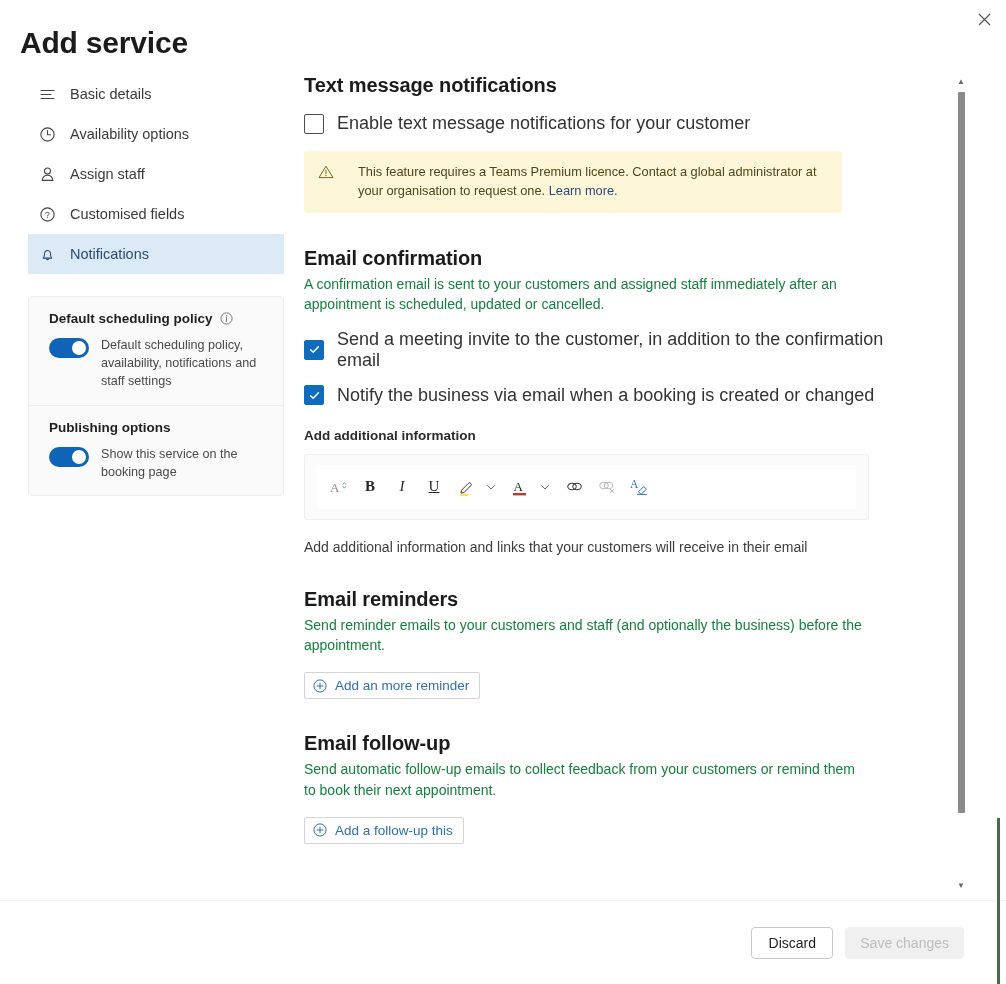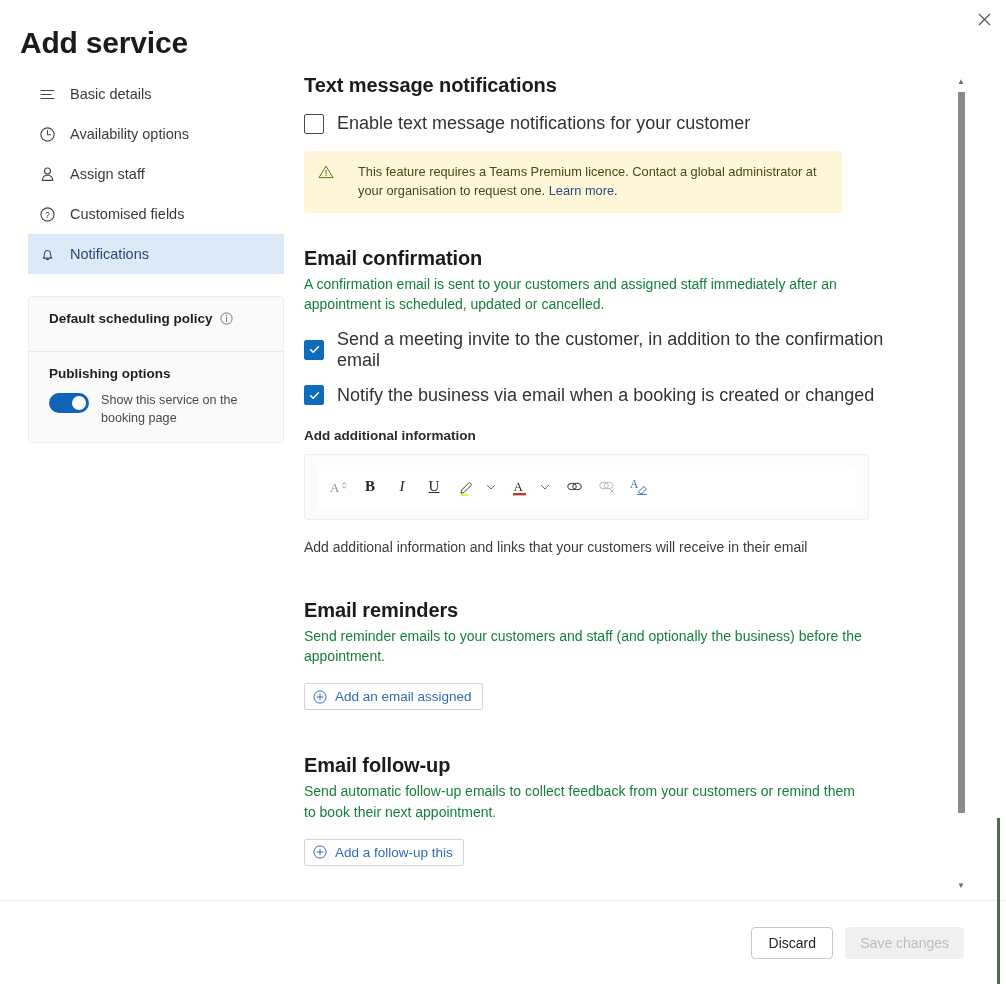--- a/index.html
+++ b/index.html
@@ -231,21 +231,21 @@
     border: 1px solid #d4d4d4;
     border-radius: 2px;
     color: #2f6db5;
     font-size: 13.5px;
     cursor: pointer;
     font-family: "Liberation Sans", sans-serif;
   }
   .plus-ico { display: inline-flex; color: #2f6db5; }
 
   .blk { margin-top: 34px; }
-  .blk-lg { margin-top: 44px; }
+  .blk-lg { margin-top: 33px; }
 
   
   .scrollbar {
     position: absolute;
     top: 76px; right: 38px;
     width: 14px;
     bottom: 8px;
     display: flex; flex-direction: column; align-items: center;
   }
   .sb-arrow {
@@ -375,20 +375,24 @@
           <div class="side-sec-title">
             <span>Default scheduling policy</span>
             <span class="info-ico">
               <svg width="13" height="13" viewBox="0 0 13 13">
                   <circle cx="6.5" cy="6.5" r="5.6" stroke="currentColor" stroke-width="1" fill="none"></circle>
                   <circle cx="6.5" cy="3.7" r=".75" fill="currentColor"></circle>
                   <path d="M6.5 5.6v4" stroke="currentColor" stroke-width="1" stroke-linecap="round"></path>
                 </svg>
             </span>
           </div>
+          <div class="toggle-row">
+            <div class="toggle"></div>
+            <div class="toggle-label">Default scheduling policy, availability, notifications and staff settings</div>
+          </div>
         </div>
 
         <div class="side-sec">
           <div class="side-sec-title">
             <span>Publishing options</span>
           </div>
           <div class="toggle-row">
             <div class="toggle"></div>
             <div class="toggle-label">Show this service on the booking page</div>
           </div>
@@ -523,21 +527,21 @@
           <div class="blk-lg">
             <h2 class="sec-head">Email reminders</h2>
             <div class="sec-desc">Send reminder emails to your customers and staff (and optionally the business) before the appointment.</div>
             <button class="pill-btn">
               <span class="plus-ico">
                 <svg width="14" height="14" viewBox="0 0 14 14">
                     <circle cx="7" cy="7" r="6.1" stroke="currentColor" stroke-width="1" fill="none"></circle>
                     <path d="M7 4.1v5.8M4.1 7h5.8" stroke="currentColor" stroke-width="1" stroke-linecap="round"></path>
                   </svg>
               </span>
-              <span>Add an email assigned</span>
+              <span>Add an more reminder</span>
             </button>
           </div>
 
           <div class="blk-lg">
             <h2 class="sec-head">Email follow-up</h2>
             <div class="sec-desc">Send automatic follow-up emails to collect feedback from your customers or remind them to book their next appointment.</div>
             <button class="pill-btn">
               <span class="plus-ico">
                 <svg width="14" height="14" viewBox="0 0 14 14">
                     <circle cx="7" cy="7" r="6.1" stroke="currentColor" stroke-width="1" fill="none"></circle>

